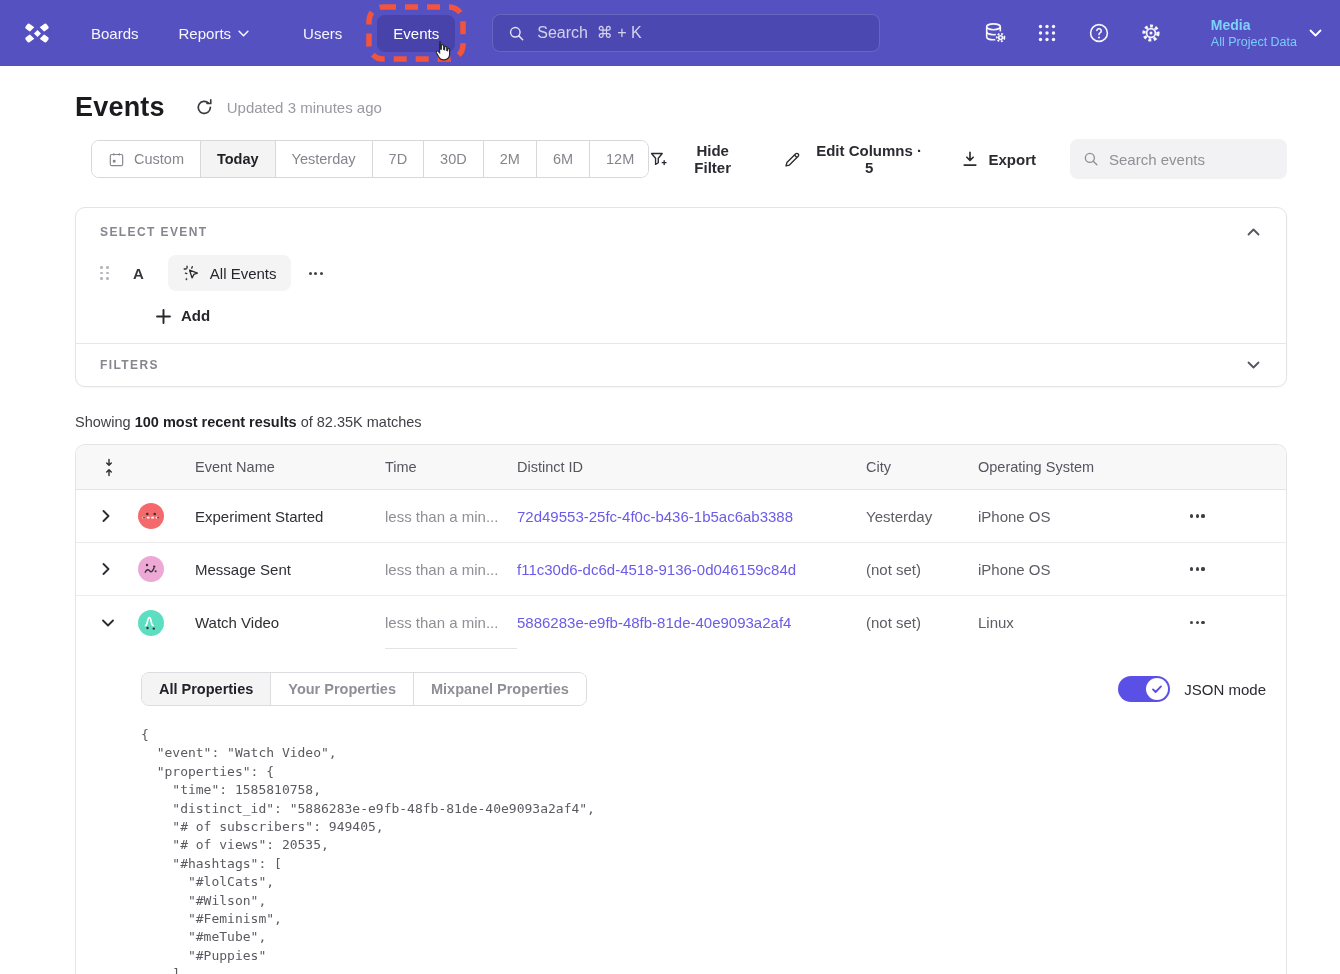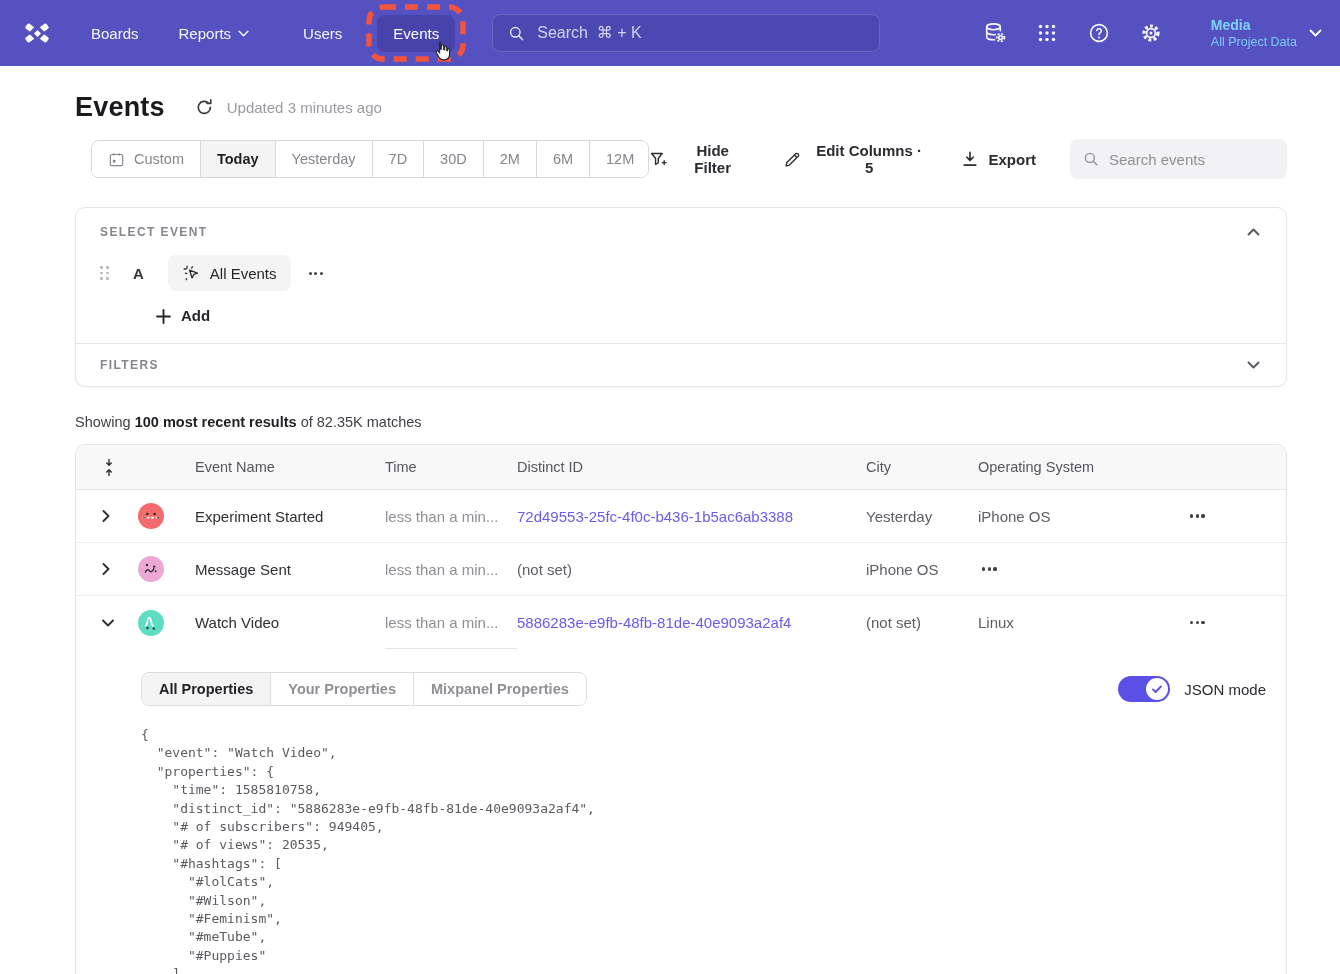--- a/index.html
+++ b/index.html
@@ -386,20 +386,21 @@
       </button>
       <svg class="avatar" viewBox="0 0 26 26">
         <circle cx="13" cy="13" r="13" fill="#EDA8D5"></circle>
         <circle cx="9" cy="9" r="1.2" fill="#333"></circle>
           <circle cx="16.2" cy="10.6" r="1.2" fill="#333"></circle>
         <path d="M7.2 16.2c1.6-3.2 3.4-3 4.7-1s3.2-.8 4-2.9" stroke="#333" stroke-width="1.4" fill="none" stroke-linecap="round"></path>
         <circle cx="17.6" cy="15.2" r="1" fill="#333"></circle>
       </svg>
       <span class="ev-name">Message Sent</span>
       <span class="ev-time">less than a min...</span>
+      <a class="ev-link">f11c30d6-dc6d-4518-9136-0d046159c84d</a>
       <span class="ev-dim">(not set)</span>
       <span class="ev-dim">iPhone OS</span>
       <button class="row-dots">
           <i></i>
           <i></i>
           <i></i>
         </button>
     </div>
 
     <div class="tgrid trow expanded">

